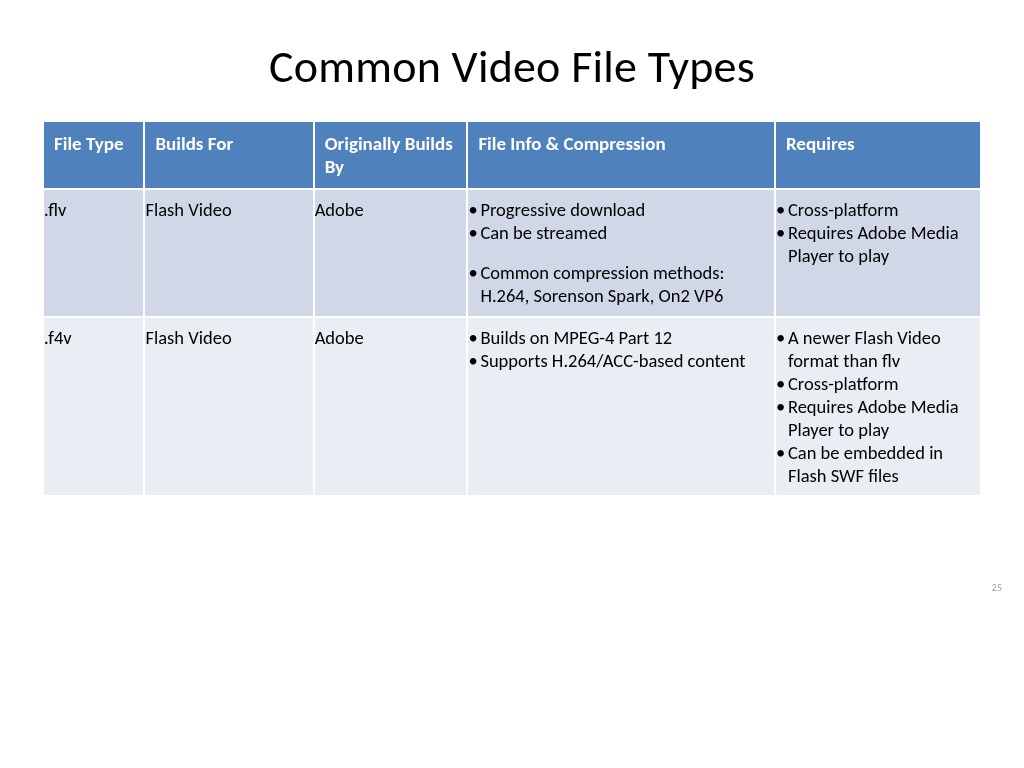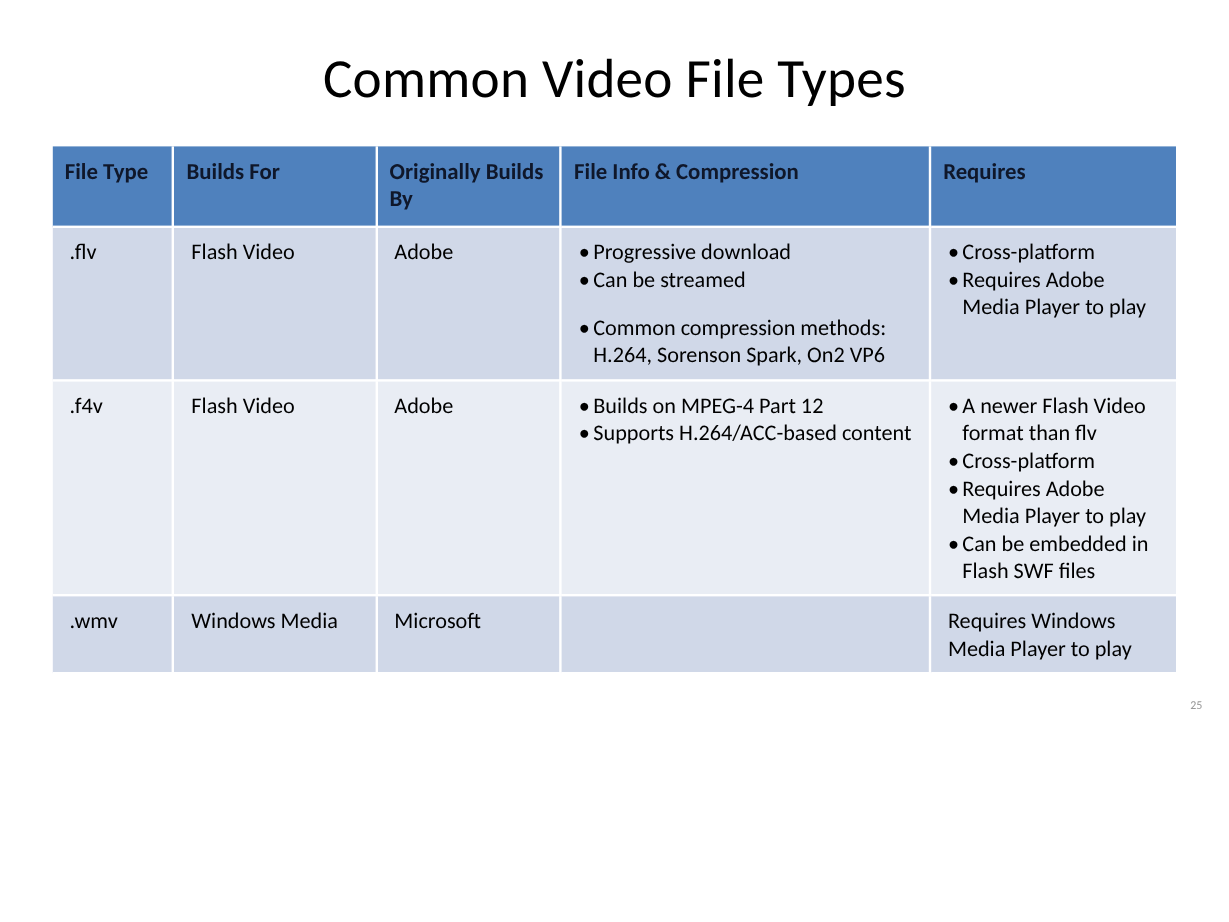--- a/index.html
+++ b/index.html
@@ -1,22 +1,22 @@
 <!DOCTYPE html>
 <html><head>
 <meta charset="utf-8">
 <style>
   * { box-sizing: border-box; margin: 0; padding: 0; }
   html, body { width: 1024px; height: 768px; font-family: Calibri, "Segoe UI", Arial, sans-serif; background: #fff; color: #000; }
   .slide { width: 1024px; height: 608px; position: relative; padding: 38px 44px 0 44px; }
   .title { font-size: 46px; font-weight: 400; text-align: center; letter-spacing: 0.2px; margin-bottom: 28px; }
   table { width: 100%; border-collapse: collapse; table-layout: fixed; }
-  th { background: #4f81bd; color: #0f172a; font-weight: 700; text-align: left; vertical-align: top; padding: 10px 10px 10px 10px; font-size: 19px; border-right: 2px solid #fff; border-bottom: 2px solid #fff; }
+  th { background: #4f81bd; color: #ffffff; font-weight: 700; text-align: left; vertical-align: top; padding: 10px 10px 10px 10px; font-size: 19px; border-right: 2px solid #fff; border-bottom: 2px solid #fff; }
   th:last-child { border-right: none; }
-  td { vertical-align: top; padding: 8px 8px 8px 14px; font-size: 18.5px; line-height: 1.25; border-right: 2px solid #fff; border-bottom: 2px solid #fff; }
+  td { vertical-align: top; padding: 8px 8px 8px 0; font-size: 18.5px; line-height: 1.25; border-right: 2px solid #fff; border-bottom: 2px solid #fff; }
   td:last-child { border-right: none; }
   tbody tr:nth-child(odd)  td { background: #d0d8e8; }
   tbody tr:nth-child(even) td { background: #e9edf4; }
   col.c1 { width: 98px; }
   col.c2 { width: 165px; }
   col.c3 { width: 150px; }
   col.c4 { width: 300px; }
   col.c5 { width: 200px; }
   ul.bul { list-style: none; padding: 0; margin: 0; }
   ul.bul li { position: relative; padding-left: 12px; }
@@ -78,24 +78,17 @@
           </td>
           <td>
             <ul class="bul gap">
               <li>A newer Flash Video format than flv</li>
               <li>Cross-platform</li>
               <li>Requires Adobe Media Player to play</li>
               <li>Can be embedded in Flash SWF files</li>
             </ul>
           </td>
         </tr>
-        <tr>
-          <td>.wmv</td>
-          <td>Windows Media</td>
-          <td>Microsoft</td>
-          <td></td>
-          <td><span>Requires Windows Media Player to play</span></td>
-        </tr>
       </tbody>
   </table>
 
   <div class="page-num">25</div>
 </div>
 
 </body></html>

